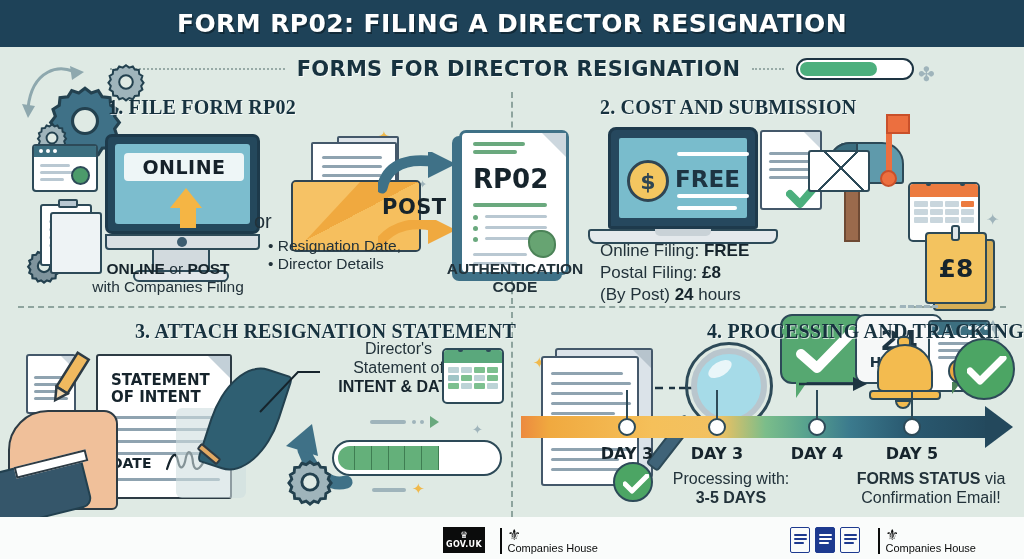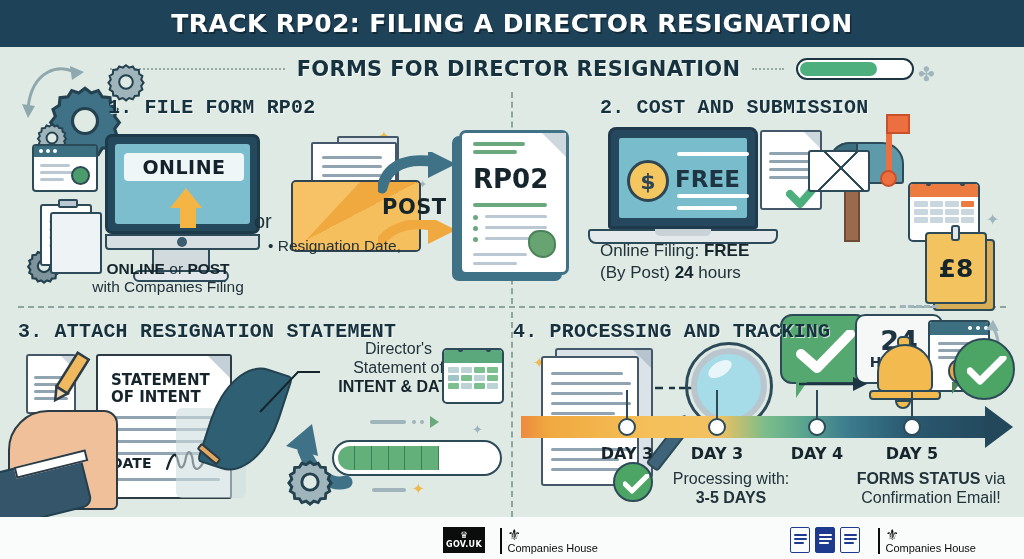--- a/index.html
+++ b/index.html
@@ -56,27 +56,27 @@
 
   
   .quad { position:absolute; }
   .q1 { left:0;   top:92px;  width:511px; height:214px; }
   .q2 { left:513px;top:92px; width:511px; height:214px; }
   .q3 { left:0;   top:312px; width:511px; height:205px; }
   .q4 { left:513px;top:312px;width:511px; height:205px; }
 
   .qtitle {
     font-size:20px; font-weight:bold; color:#17323f; letter-spacing:0.2px;
-    font-family:Liberation Mono, monospace;
+    font-family:Liberation Serif, serif;
     text-shadow:1px 1px 0 rgba(255,255,255,.7);
-    text-align:left; white-space:nowrap;
+    text-align:right; white-space:nowrap;
   }
   .q1 .qtitle { position:absolute; left:108px; top:4px; }
   .q2 .qtitle { position:absolute; left:88px;  top:4px; }
-  .q3 .qtitle { position:absolute; left:18px; top:8px; width:511px; }
+  .q3 .qtitle { position:absolute; left:5px; top:8px; width:511px; }
   .q4 .qtitle { position:absolute; left:0; top:8px; width:511px; }
 
   .cap { font-size:15.5px; color:#22323a; line-height:1.14;
          font-family:"Liberation Sans", sans-serif; }
   .cap b { font-weight:bold; color:#16242c; }
   .cap-c { text-align:center; }
 
   
   .gear { position:absolute; }
 
@@ -299,21 +299,21 @@
 
   .spark { position:absolute; color:#f0b94c; font-size:14px; }
   .spark.b { color:#9fb4bb; }
 </style>
 </head>
 <body>
 
 <div class="page">
 
   <div class="header">
-    <h1>TRACK RP02: FILING A DIRECTOR RESIGNATION</h1>
+    <h1>FORM RP02: FILING A DIRECTOR RESIGNATION</h1>
   </div>
 
   <div class="subtitle-row">
     <div class="sub-dash"></div>
     <div class="subtitle">FORMS FOR DIRECTOR RESIGNATION</div>
     <div class="sub-dash-sm"></div>
     <div class="prog-shell">
       <div class="prog-fill" id="hdr-prog" style="width: 70%;"></div>
     </div>
   </div>
@@ -424,20 +424,25 @@
       <div class="line" style="left:11px;top:129px;width:44px;"></div>
       <div class="seal"></div>
     </div>
 
     <div class="cap cap-c" style="position:absolute;left:68px;top:168px;width:200px;">
       <div><b>ONLINE</b><span> or </span><b>POST</b></div>
       <div>with Companies Filing</div>
     </div>
     <div class="cap" style="position:absolute;left:268px;top:145px;width:175px;">
       <div>• <span>Resignation Date,</span></div>
+      <div>• <span>Director Details</span></div>
+    </div>
+    <div class="cap cap-c" style="position:absolute;left:440px;top:168px;width:150px;font-weight:bold;">
+      <div>AUTHENTICATION</div>
+      <div>CODE</div>
     </div>
   </div>
 
   <div class="quad q2" style="left:0;width:1024px;">
     <div class="qtitle" style="left:600px;">2. COST AND SUBMISSION</div>
 
     <div class="lap-lid">
       <div class="lap-screen">
         <div class="coin">$</div>
         <div class="free-txt">FREE</div>
@@ -517,20 +522,21 @@
       <div class="medal"></div>
     </div>
     <div style="position:absolute;left:900px;top:213px;width:38px;border-top:3px dashed #9fb4bb;"></div>
     <svg style="position:absolute;left:982px;top:228px;" width="26" height="50" viewBox="0 0 26 50">
       <path d="M12 48 C20 30 16 14 10 6" fill="none" stroke="#9fb4bb" stroke-width="3"></path>
       <path d="M4 10 L11 0 L17 11 Z" fill="#9fb4bb"></path>
     </svg>
 
     <div class="cap" style="position:absolute;left:600px;top:148px;font-size:17px;line-height:1.3;">
       <div><span>Online Filing: </span><b>FREE</b></div>
+      <div><span>Postal Filing: </span><b>£8</b></div>
       <div><span>(By Post) </span><b>24</b><span> hours</span></div>
     </div>
   </div>
 
   <div class="quad q3">
     <div class="qtitle">3. ATTACH RESIGNATION STATEMENT</div>
 
     <div class="doc-sm" style="left:26px;top:42px;width:50px;height:60px;border-color:#44586a;">
       <div class="dc-fold" style="left:auto;right:0;border-right:none;border-left:13px solid transparent;border-top:13px solid #ccd7de;"></div>
       <div class="line d" style="left:6px;top:20px;width:34px;"></div>

